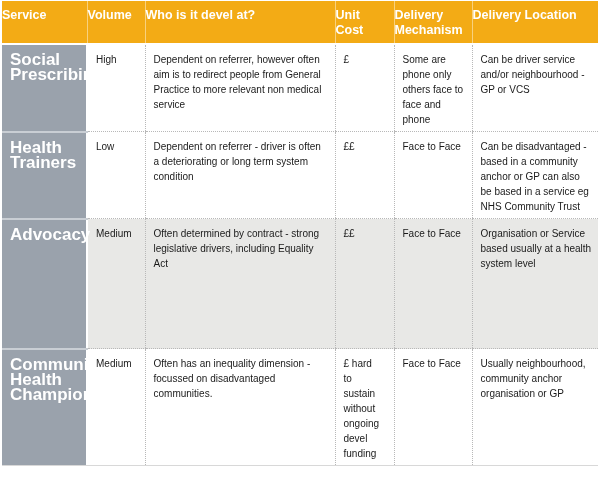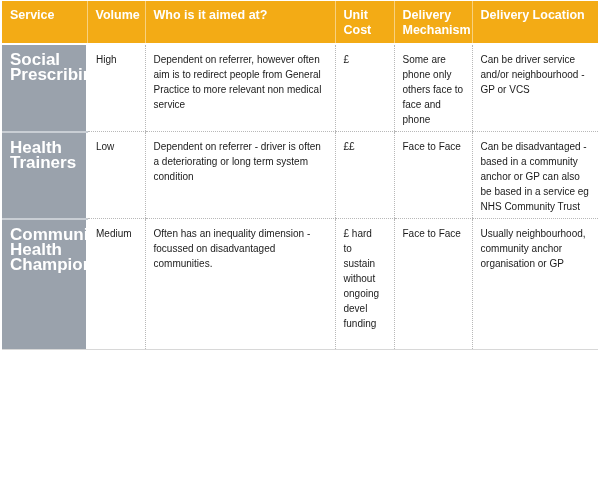--- a/index.html
+++ b/index.html
@@ -37,21 +37,21 @@
   col.c4{width:78px;}
   col.c5{width:126px;}
 
   thead th{
     background:var(--header-bg);
     color:var(--header-text);
     font-size:12.5px;
     font-weight:bold;
     text-align:left;
     vertical-align:top;
-    padding:7px 4px 5px 8px;
+    padding:7px 4px 5px 0;
     line-height:15px;
     border-right:1px solid rgba(255,255,255,0.45);
     border-bottom:2px solid #FFFFFF;
   }
   thead th:last-child{border-right:none;}
   thead tr{height:40px;}
 
   tbody th{
     background:var(--service-col-bg);
     color:var(--service-col-text);
@@ -100,21 +100,21 @@
         <col class="c1">
         <col class="c2">
         <col class="c3">
         <col class="c4">
         <col class="c5">
     </colgroup>
     <thead>
       <tr>
           <th>Service</th>
           <th>Volume</th>
-          <th>Who is it aimed at?</th>
+          <th>Who is it devel at?</th>
           <th>Unit Cost</th>
           <th>Delivery Mechanism</th>
           <th>Delivery Location</th>
         </tr>
     </thead>
     <tbody>
         <tr>
           <th class="col-0">Social Prescribing</th>
           <td class="col-1">High</td>
           <td class="col-2">Dependent on referrer, however often aim is to redirect people from General Practice to more relevant non medical service</td>
@@ -123,20 +123,28 @@
           <td class="col-5">Can be driver service and/or neighbourhood - GP or VCS</td>
         </tr>
         <tr>
           <th class="col-0">Health Trainers</th>
           <td class="col-1">Low</td>
           <td class="col-2">Dependent on referrer - driver is often a deteriorating or long term system condition</td>
           <td class="col-3">££</td>
           <td class="col-4">Face to Face</td>
           <td class="col-5">Can be disadvantaged - based in a community anchor or GP can also be based in a service eg NHS Community Trust</td>
         </tr>
+        <tr class="alt">
+          <th class="col-0">Advocacy</th>
+          <td class="col-1">Medium</td>
+          <td class="col-2">Often determined by contract - strong legislative drivers, including Equality Act</td>
+          <td class="col-3">££</td>
+          <td class="col-4">Face to Face</td>
+          <td class="col-5">Organisation or Service based usually at a health system level</td>
+        </tr>
         <tr>
           <th class="col-0">Community Health Champions</th>
           <td class="col-1">Medium</td>
           <td class="col-2">Often has an inequality dimension - focussed on disadvantaged communities.</td>
           <td class="col-3">£ hard to sustain without ongoing devel funding</td>
           <td class="col-4">Face to Face</td>
           <td class="col-5">Usually neighbourhood, community anchor organisation or GP</td>
         </tr>
       </tbody>
   </table>

